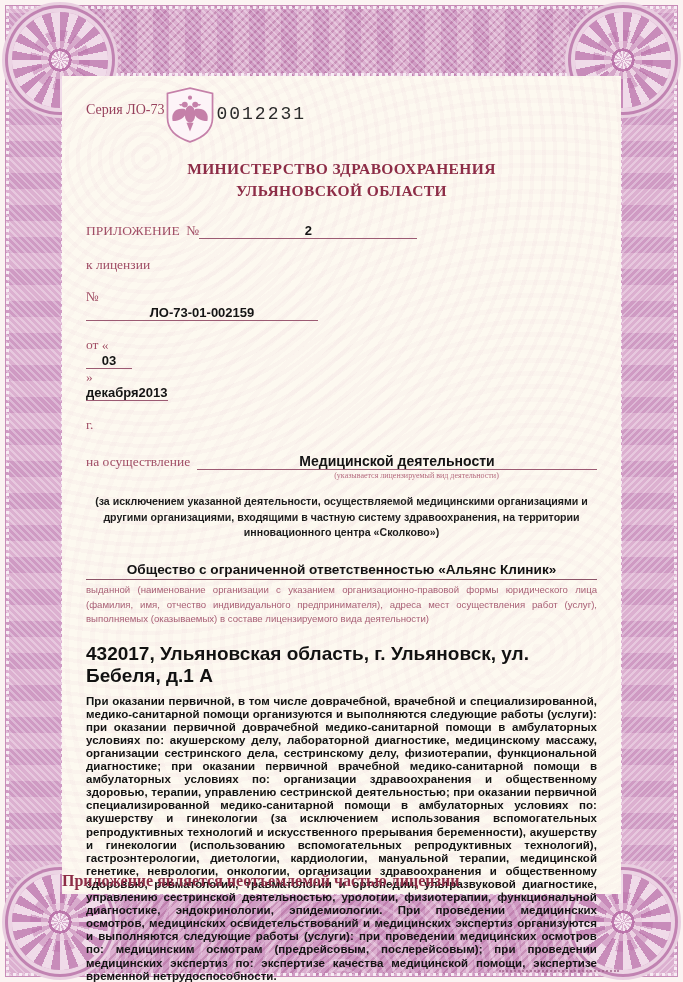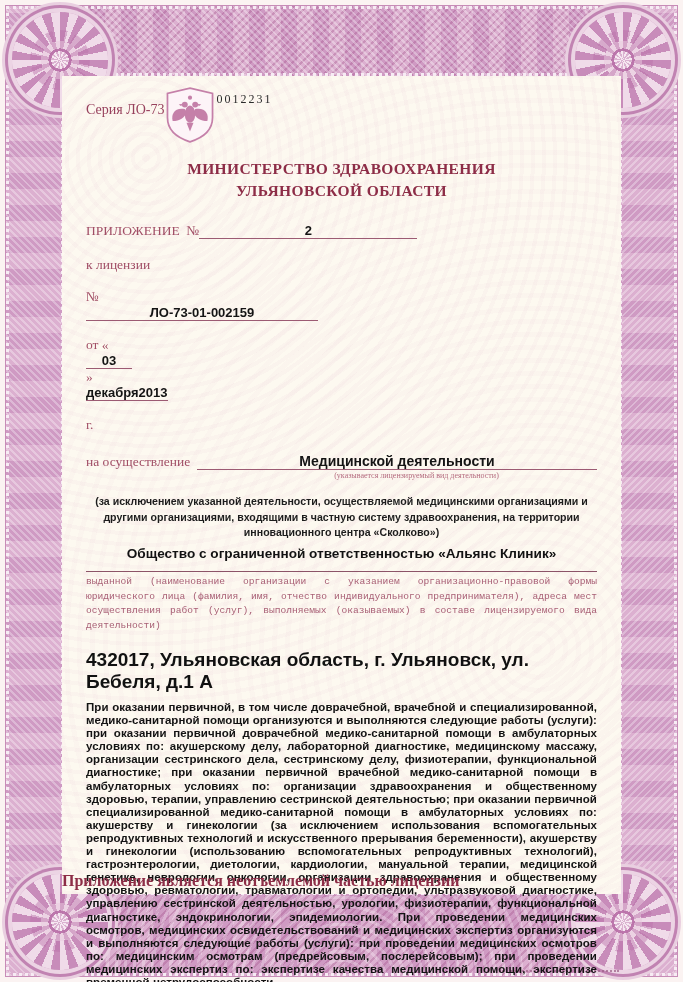--- a/index.html
+++ b/index.html
@@ -38,38 +38,38 @@
   .r-bl{bottom:12px;left:12px;} .r-br{bottom:12px;right:12px;}
   
   .paper{position:absolute;top:76px;left:62px;right:62px;bottom:88px;
       background:
        repeating-radial-gradient(circle at 15% 10%, rgba(205,140,180,.05) 0 4px, rgba(0,0,0,0) 4px 11px),
        repeating-radial-gradient(circle at 85% 70%, rgba(205,140,180,.04) 0 5px, rgba(0,0,0,0) 5px 13px),
        #fdf9f0;
       padding:12px 24px 0 24px;box-sizing:border-box;}
   .hdr-row{display:flex;align-items:flex-start;justify-content:flex-start;height:58px;}
   .series{font-family:"Liberation Serif",serif;color:#97405c;font-size:14px;margin-top:14px;}
-  .serial{font-family:Liberation Serif, serif;color:#2b2b2b;font-size:12px;letter-spacing:2px;margin-top:4px;}
+  .serial{font-family:Liberation Mono, monospace;color:#2b2b2b;font-size:18px;letter-spacing:2px;margin-top:16px;}
   .emblem{margin-top:-2px;}
   .ministry{margin-top:12px;text-align:center;font-family:"Liberation Serif",serif;font-weight:bold;
       color:#8d2d47;font-size:15.5px;line-height:1.4;letter-spacing:.4px;}
   
   .frow{display:flex;align-items:baseline;font-family:"Liberation Serif",serif;color:#a14e66;font-size:13.5px;}
   .row-appendix{margin-top:22px;}
   .row-license{margin-top:18px;flex-direction:column;}
   .row-activity{margin-top:20px;}
   .ul{border-bottom:1.4px solid #9c5b73;text-align:center;font-family:"Liberation Sans",sans-serif;
       font-weight:bold;color:#141414;font-size:13px;}
   .sp{white-space:pre;}
   .caption{font-family:"Liberation Serif",serif;color:#b46a7e;font-size:8px;text-align:center;}
   .act-caption{margin:1px 0 0 150px;}
   .exclusion{margin-top:14px;text-align:center;color:#1d1d1d;font-size:10.6px;font-weight:600;line-height:1.45;}
-  .orgname{margin-top:6px;text-align:center;font-weight:bold;color:#121212;font-size:13.6px;
-      border-bottom:1.4px solid #8c5468;padding-bottom:10px;}
-  .issued{margin-top:3px;font-family:Liberation Mono, monospace;color:#a85f75;font-size:9.6px;line-height:1.5;text-align:justify;}
+  .orgname{margin-top:22px;text-align:center;font-weight:bold;color:#121212;font-size:13.6px;
+      border-bottom:1.4px solid #8c5468;padding-bottom:2px;}
+  .issued{margin-top:3px;font-family:Liberation Sans, sans-serif;color:#a85f75;font-size:9.6px;line-height:1.5;text-align:justify;}
   .address{margin-top:16px;font-weight:bold;color:#111;font-size:19px;}
   .bodytext{margin-top:8px;font-weight:bold;color:#131313;font-size:11.5px;line-height:13.1px;
       text-align:justify;letter-spacing:.05px;}
   
   .sig-section{position:relative;margin-top:48px;height:80px;}
   .sig-cols{display:flex;align-items:flex-end;}
   .sig-col{display:flex;flex-direction:row;justify-content:flex-end;}
   .sig-col-1{flex:0 0 44%;}
   .sig-col-2{flex:0 0 28%;margin-left:3%;}
   .sig-col-3{flex:0 0 22%;margin-left:3%;}

